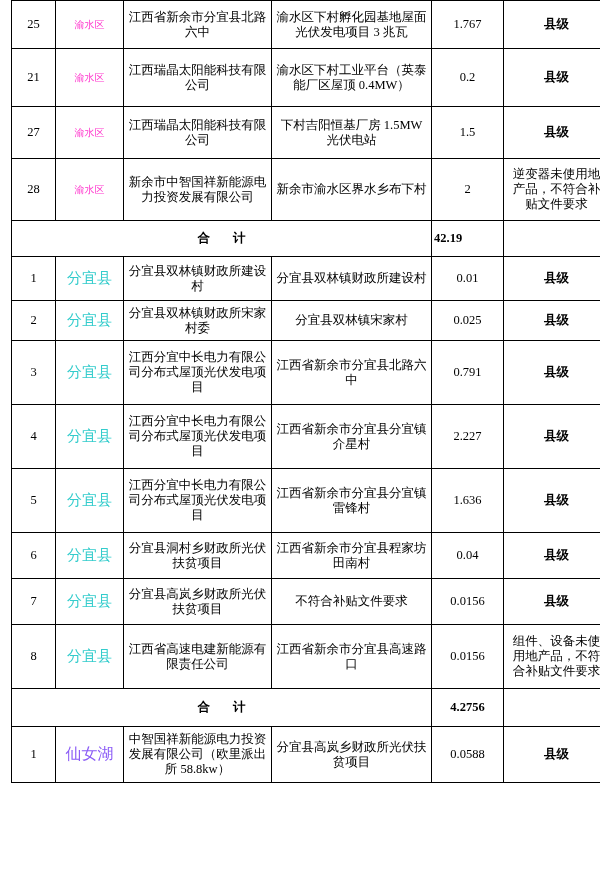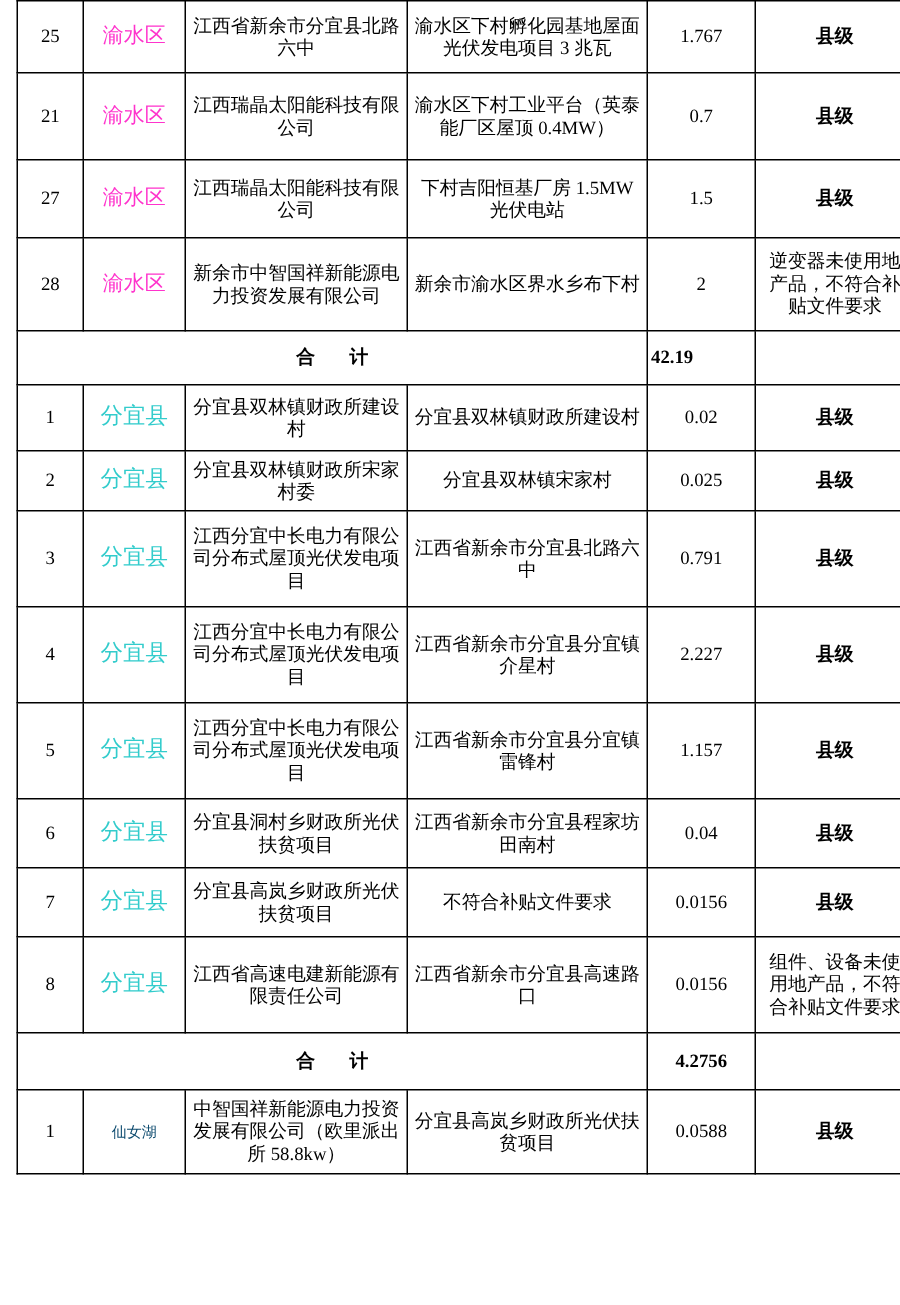--- a/index.html
+++ b/index.html
@@ -35,23 +35,23 @@
     overflow-wrap: break-word;
   }
   
   col.c-idx   { width: 44px; }
   col.c-area  { width: 68px; }
   col.c-name  { width: 148px; }
   col.c-proj  { width: 160px; }
   col.c-cap   { width: 72px; }
   col.c-note  { width: 106px; }
 
-  .area-yushui { color: #ff33cc; font-size: 14px; letter-spacing: 0px; }
+  .area-yushui { color: #ff33cc; font-size: 10px; letter-spacing: 0px; }
   .area-fenyi  { color: #33cccc; font-size: 15px; }
-  .area-xiannv { color: #0c4a6e; font-size: 10px; margin-top: 40px; }
+  .area-xiannv { color: #8b5cf6; font-size: 16px; margin-top: 40px; }
 
   .cell-left {
     text-align: center;
   }
   .total-row td {
     font-size: 14px;
     font-weight: bold;
   }
   .total-label {
     letter-spacing: 10px;
@@ -84,21 +84,21 @@
         <td class="cell-left">江西省新余市分宜县北路六中</td>
         <td class="cell-left">渝水区下村孵化园基地屋面光伏发电项目 3 兆瓦</td>
         <td class="cap">1.767</td>
         <td class="level">县级</td>
       </tr>
       <tr style="height:58px;">
         <td>21</td>
         <td><span class="area-yushui">渝水区</span></td>
         <td class="cell-left">江西瑞晶太阳能科技有限公司</td>
         <td class="cell-left">渝水区下村工业平台（英泰能厂区屋顶 0.4MW）</td>
-        <td class="cap">0.7</td>
+        <td class="cap">0.2</td>
         <td class="level">县级</td>
       </tr>
       <tr style="height:52px;">
         <td>27</td>
         <td><span class="area-yushui">渝水区</span></td>
         <td class="cell-left">江西瑞晶太阳能科技有限公司</td>
         <td class="cell-left">下村吉阳恒基厂房 1.5MW 光伏电站</td>
         <td class="cap">1.5</td>
         <td class="level">县级</td>
       </tr>
@@ -114,21 +114,21 @@
         <td colspan="4" class="total-label">合  计</td>
         <td style="text-align:left; padding-left:2px;">42.19</td>
         <td></td>
       </tr>
 
       <tr style="height:44px;">
         <td>1</td>
         <td><span class="area-fenyi">分宜县</span></td>
         <td class="cell-left">分宜县双林镇财政所建设村</td>
         <td class="cell-left">分宜县双林镇财政所建设村</td>
-        <td class="cap">0.02</td>
+        <td class="cap">0.01</td>
         <td class="level">县级</td>
       </tr>
       <tr style="height:40px;">
         <td>2</td>
         <td><span class="area-fenyi">分宜县</span></td>
         <td class="cell-left">分宜县双林镇财政所宋家村委</td>
         <td class="cell-left">分宜县双林镇宋家村</td>
         <td class="cap">0.025</td>
         <td class="level">县级</td>
       </tr>
@@ -146,21 +146,21 @@
         <td class="cell-left">江西分宜中长电力有限公司分布式屋顶光伏发电项目</td>
         <td class="cell-left">江西省新余市分宜县分宜镇介星村</td>
         <td class="cap">2.227</td>
         <td class="level">县级</td>
       </tr>
       <tr style="height:64px;">
         <td>5</td>
         <td><span class="area-fenyi">分宜县</span></td>
         <td class="cell-left">江西分宜中长电力有限公司分布式屋顶光伏发电项目</td>
         <td class="cell-left">江西省新余市分宜县分宜镇雷锋村</td>
-        <td class="cap">1.157</td>
+        <td class="cap">1.636</td>
         <td class="level">县级</td>
       </tr>
       <tr style="height:46px;">
         <td>6</td>
         <td><span class="area-fenyi">分宜县</span></td>
         <td class="cell-left">分宜县洞村乡财政所光伏扶贫项目</td>
         <td class="cell-left">江西省新余市分宜县程家坊田南村</td>
         <td class="cap">0.04</td>
         <td class="level">县级</td>
       </tr>

